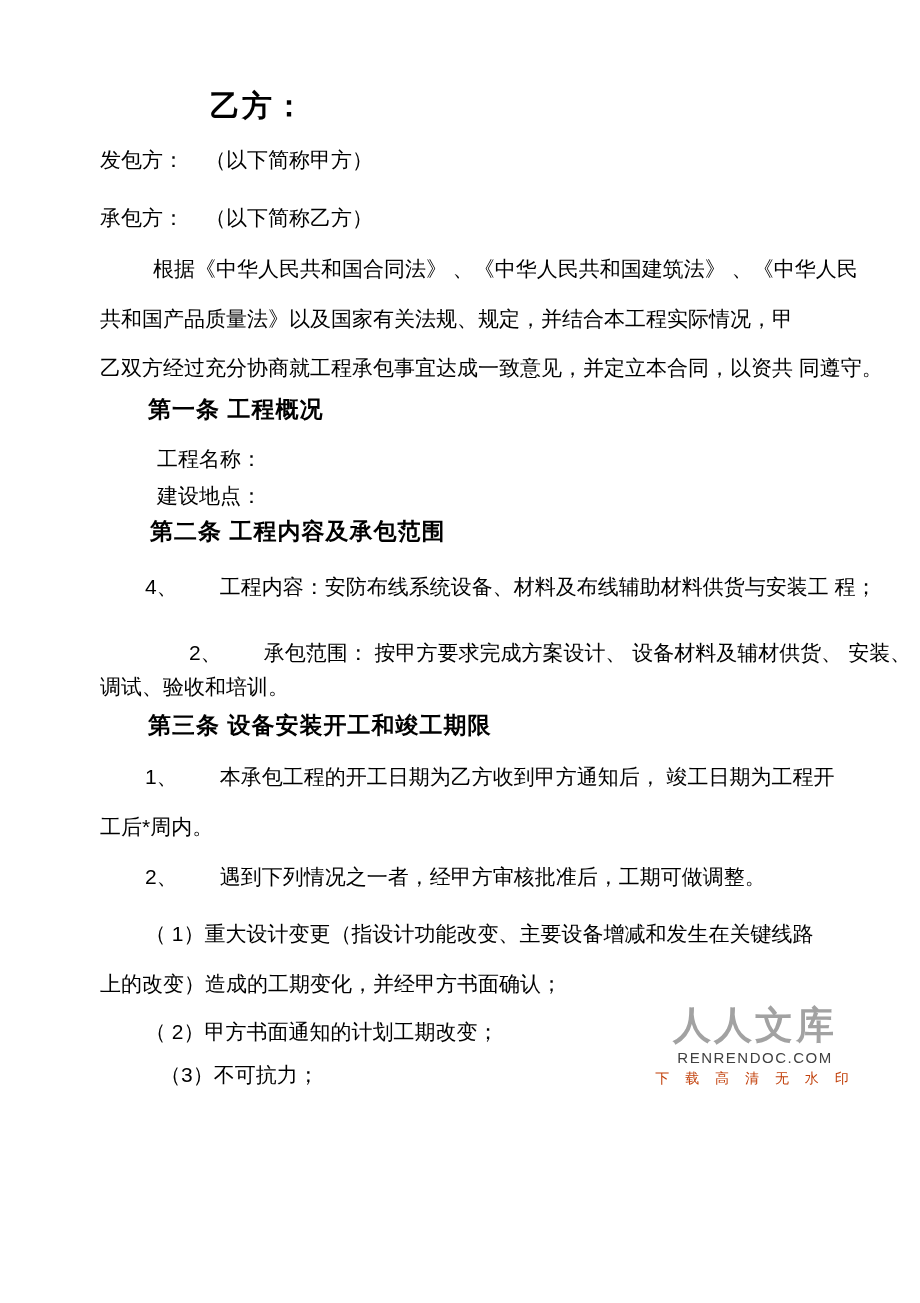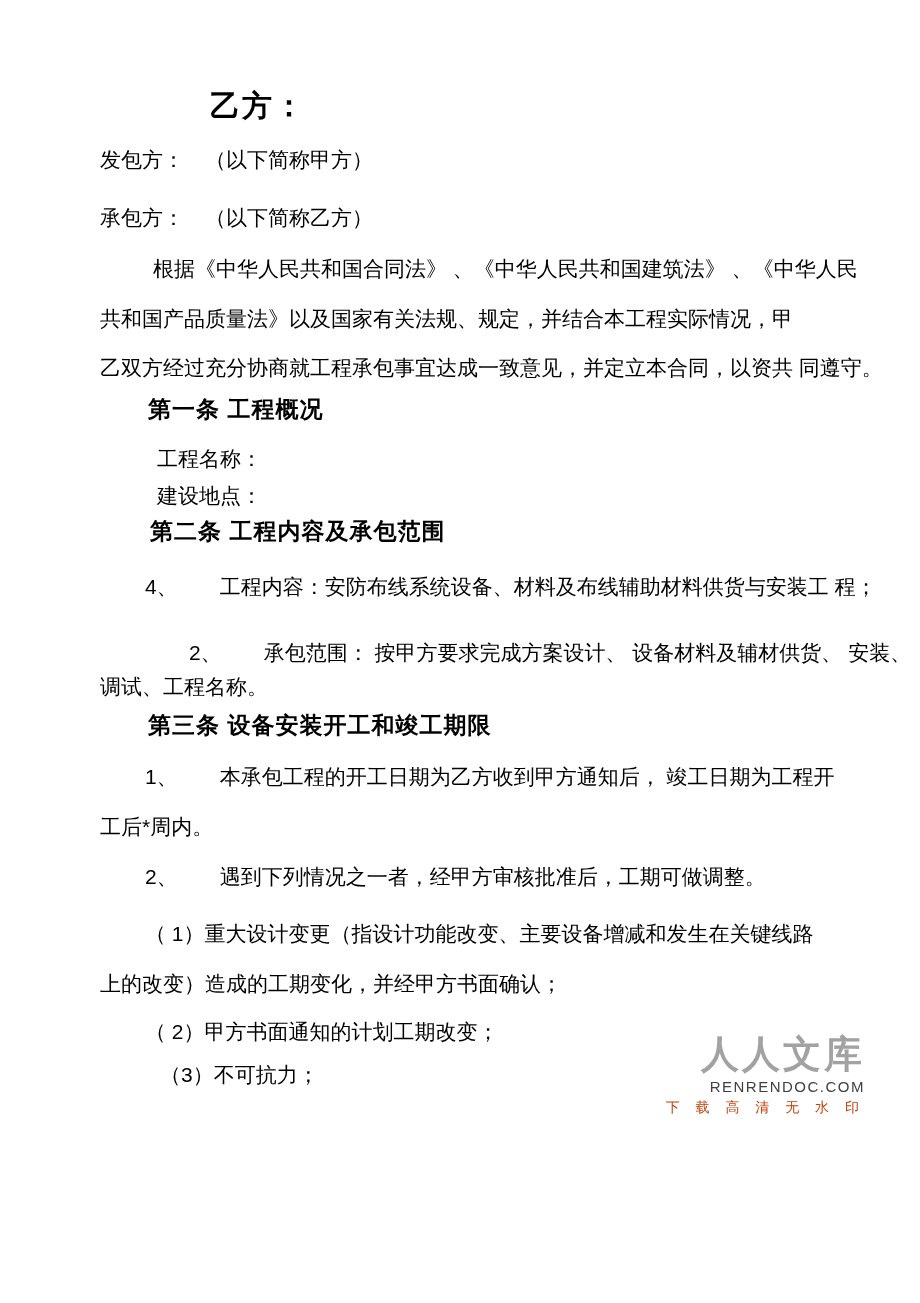--- a/index.html
+++ b/index.html
@@ -32,23 +32,22 @@
   .heading {
     font-size: 23px;
     font-weight: bold;
     letter-spacing: 1px;
   }
   .watermark {
     position: absolute;
     left: 645px;
     top: 1005px;
     width: 220px;
-    text-align: right;
+    text-align: center;
     user-select: none;
-    margin-top: 29px;
   }
   .wm-brand {
     font-family: "Liberation Serif", serif;
     font-size: 38px;
     font-weight: bold;
     color: #a2a2a2;
     letter-spacing: 3px;
     line-height: 1.1;
   }
   .wm-domain {
@@ -88,21 +87,21 @@
   <div class="line" style="left:157px; top:446px;">工程名称：</div>
 
   <div class="line" style="left:157px; top:483px;">建设地点：</div>
 
   <div class="line heading" style="left:150px; top:518px;">第二条 工程内容及承包范围</div>
 
   <div class="line" style="left:145px; top:574px;">4、　　工程内容：安防布线系统设备、材料及布线辅助材料供货与安装工 程；</div>
 
   <div class="line" style="left:145px; top:640px;margin-left:44px;">2、　　承包范围： 按甲方要求完成方案设计、 设备材料及辅材供货、 安装、</div>
 
-  <div class="line" style="left:100px; top:674px;">调试、工程名称。</div>
+  <div class="line" style="left:100px; top:674px;">调试、验收和培训。</div>
 
   <div class="line heading" style="left:148px; top:712px;">第三条 设备安装开工和竣工期限</div>
 
   <div class="line" style="left:145px; top:764px;">1、　　本承包工程的开工日期为乙方收到甲方通知后， 竣工日期为工程开</div>
 
   <div class="line" style="left:100px; top:814px;">工后*周内。</div>
 
   <div class="line" style="left:145px; top:864px;">2、　　遇到下列情况之一者，经甲方审核批准后，工期可做调整。</div>
 
   <div class="line" style="left:145px; top:921px;">（ 1）重大设计变更（指设计功能改变、主要设备增减和发生在关键线路</div>

